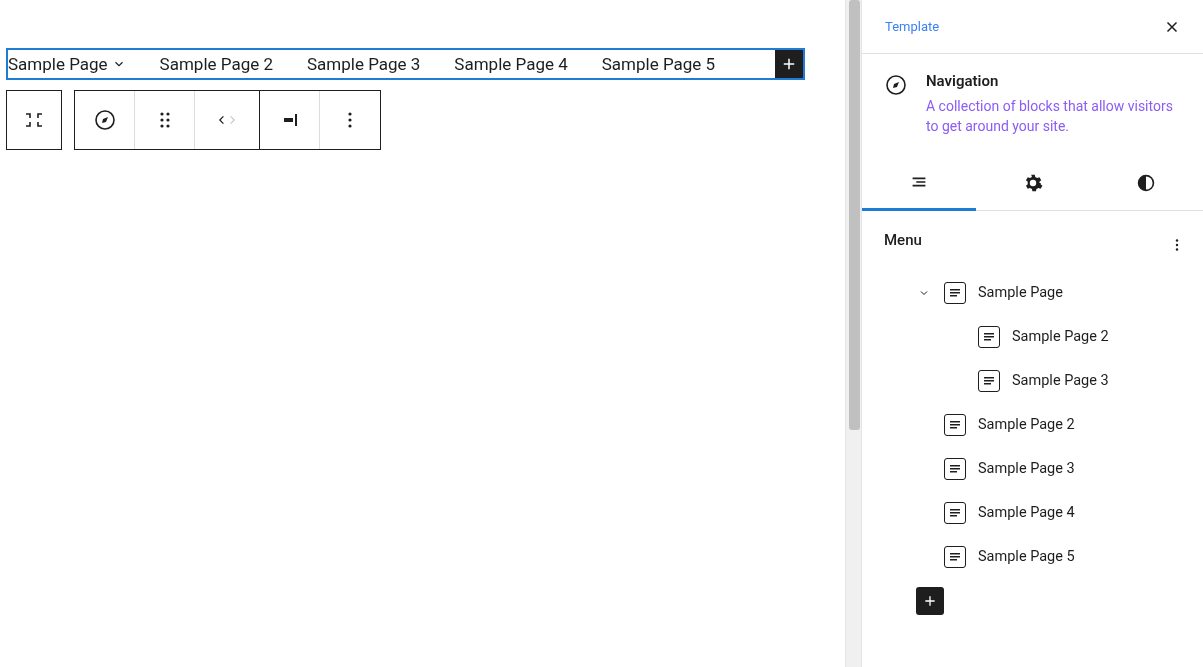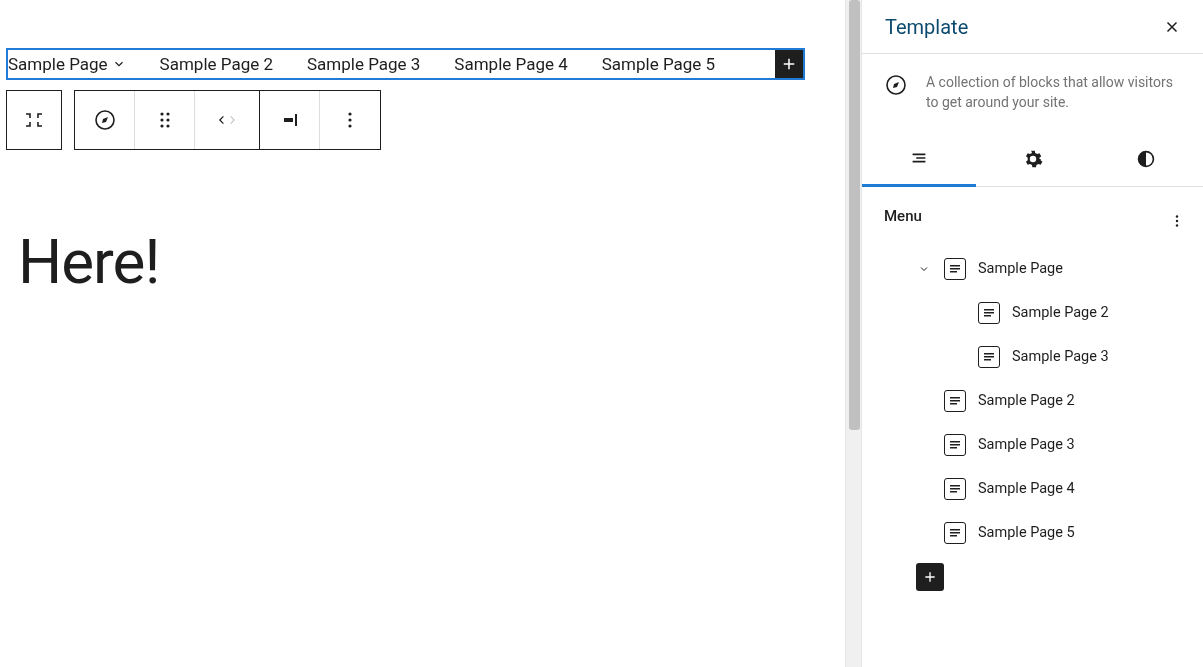--- a/index.html
+++ b/index.html
@@ -121,22 +121,22 @@
     align-items: center;
     border-bottom: 1px solid #e0e0e0;
     height: 54px;
     padding: 0 5px 0 5px;
   }
   .sb-tab {
     padding: 0 18px;
     height: 53px;
     display: flex;
     align-items: center;
-    font-size: 20px;
-    color: #0c4a6e;
+    font-size: 13px;
+    color: #3b82f6;
     cursor: pointer;
   }
   .sb-tab.active {
     font-weight: 600;
     border-bottom: 3px solid #1e7bd6;
     margin-bottom: -1px;
   }
   .sb-close {
     margin-left: auto;
     width: 40px;
@@ -151,21 +151,21 @@
   .sb-block-header {
     display: flex;
     gap: 18px;
     padding: 18px 22px 20px 22px;
   }
   .sb-block-header .bh-icon {
     width: 26px; height: 26px;
     display: flex; align-items: center; justify-content: center;
   }
   .bh-text .bh-title { font-size: 15px; font-weight: 600; margin-bottom: 6px; }
-  .bh-text .bh-desc { font-size: 14px; color: #737373; line-height: 1.45; }
+  .bh-text .bh-desc { font-size: 14px; color: #8b5cf6; line-height: 1.45; }
   .sb-subtabs {
     display: flex;
     border-bottom: 1px solid #e0e0e0;
     height: 54px;
   }
   .sb-subtab {
     flex: 1;
     display: flex;
     align-items: center;
     justify-content: center;
@@ -305,21 +305,20 @@
         <div class="tb-btn">
           <svg viewBox="0 0 24 24" fill="#1e1e1e">
               <circle cx="12" cy="6" r="1.6"></circle>
               <circle cx="12" cy="12" r="1.6"></circle>
               <circle cx="12" cy="18" r="1.6"></circle>
             </svg>
         </div>
       </div>
     </div>
 
-    <div class="content-headline">Here!</div>
   </div>
 
   <div class="scroll-gutter">
     <div class="scroll-thumb"></div>
   </div>
 
   <div class="sidebar">
 
     <div class="sb-tabs">
       <div class="sb-tab">Template</div>
@@ -331,20 +330,21 @@
     </div>
 
     <div class="sb-block-header">
       <div class="bh-icon">
         <svg viewBox="0 0 24 24" width="24" height="24" fill="none" stroke="#1e1e1e" stroke-width="1.6">
             <circle cx="12" cy="12" r="9"></circle>
             <path d="M15 9l-6 6M15 9l-2 5-4 1 1-4z" fill="#1e1e1e" stroke="none"></path>
           </svg>
       </div>
       <div class="bh-text">
+        <div class="bh-title">Navigation</div>
         <div class="bh-desc">A collection of blocks that allow visitors to get around your site.</div>
       </div>
     </div>
 
     <div class="sb-subtabs">
       <div class="sb-subtab active">
         <svg viewBox="0 0 24 24" fill="none" stroke="#1e1e1e" stroke-width="1.8">
             <path d="M5 8h14M9 12h10M5 16h14"></path>
           </svg>
       </div>

